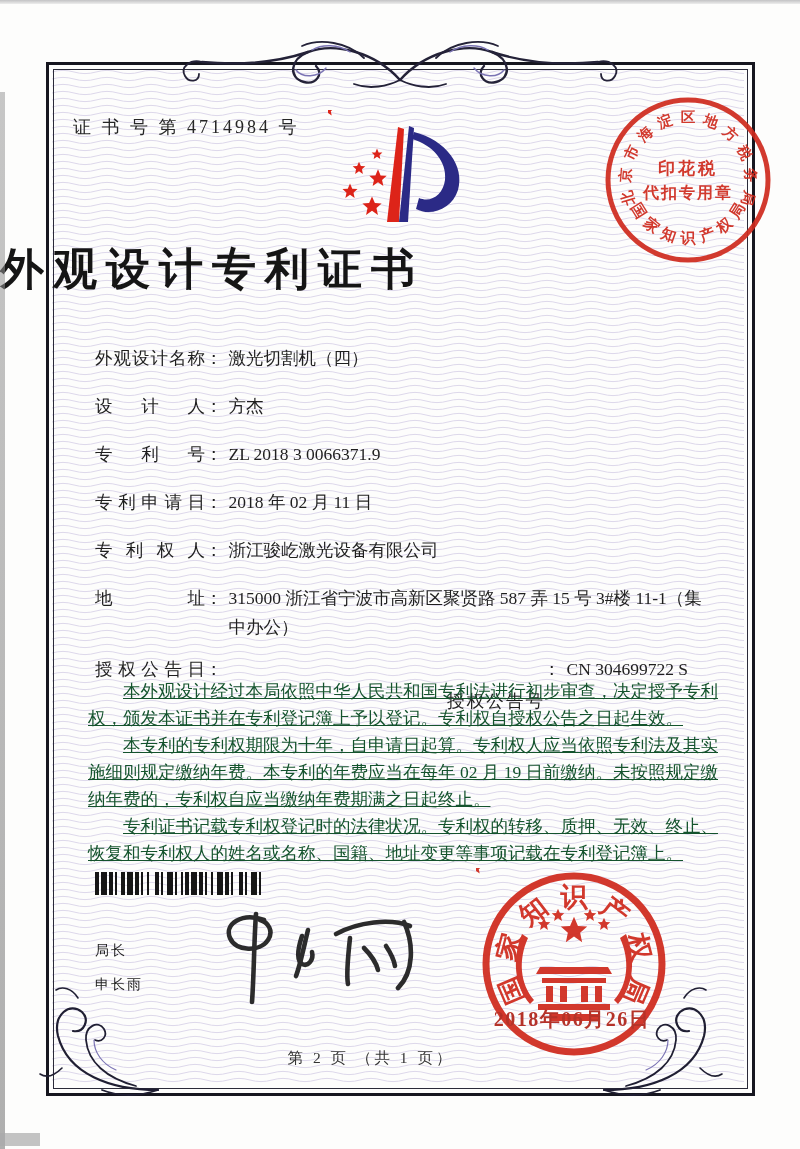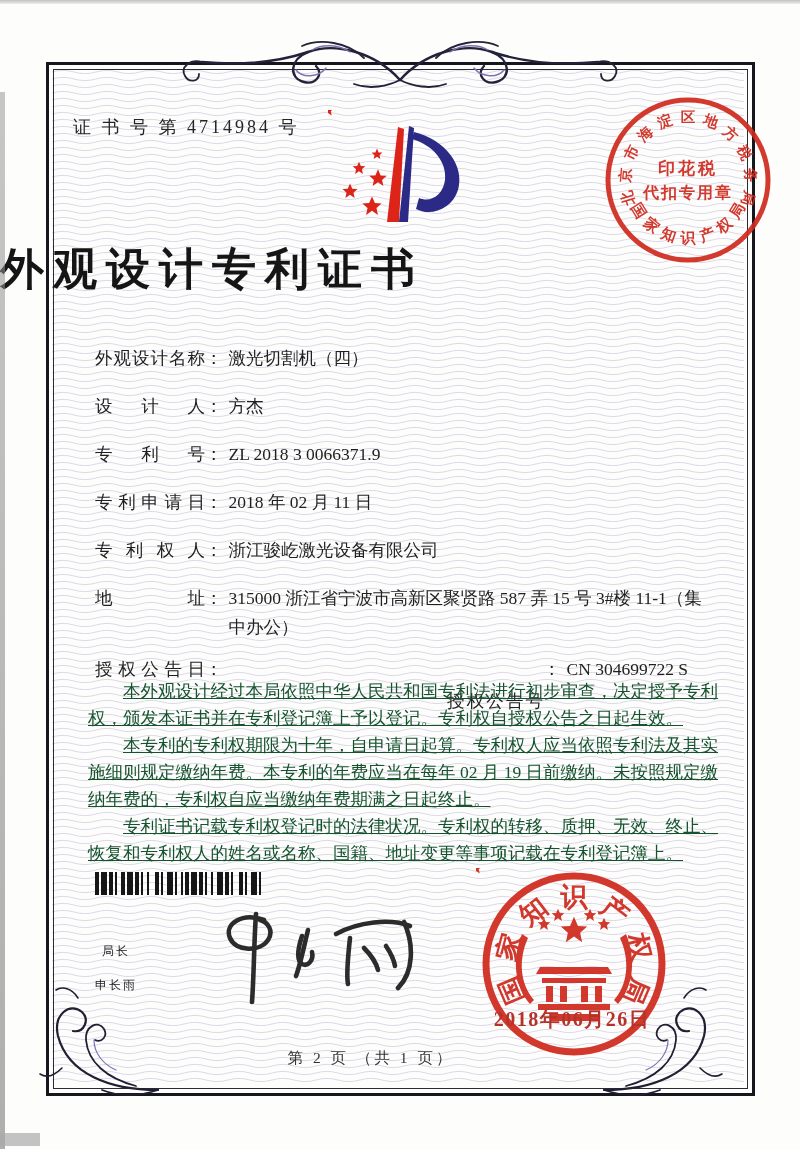--- a/index.html
+++ b/index.html
@@ -27,21 +27,21 @@
   .fvalue{flex:1;margin-left:6px;}
   .frow.addr{margin-bottom:13px;}
   .frow.addr .fvalue{line-height:29px;}
   .grant-left{display:flex;width:352px;flex:none;}
   .grant-right{display:flex;flex:1;}
   .grant-right .flabel{width:96px;margin-top:32px;}
   .body-text{position:absolute;left:88px;top:678px;width:630px;font-size:17.5px;line-height:27px;text-align:justify;color:#14532d;text-decoration:underline;}
   .body-text p{margin:0;text-indent:2em;}
   .barcode{position:absolute;left:95px;top:872px;width:214px;height:23px;display:flex;align-items:stretch;}
   .barcode i{display:block;height:100%;}
-  .official{position:absolute;left:95px;top:934px;font-size:12px;letter-spacing:2px;line-height:34px;color:#222;text-align:center;}
+  .official{position:absolute;left:95px;top:934px;font-size:14px;letter-spacing:2px;line-height:34px;color:#222;}
   .footer{position:absolute;left:0;top:1048px;width:742px;text-align:center;font-size:15.5px;letter-spacing:3px;color:#333;}
   .seal-tax{left:600px;top:92px;}
   .seal-cnipa{left:476px;top:868px;}
   .logo{left:328px;top:110px;}
   .signature{left:198px;top:900px;}
   .orn-top{left:150px;top:22px;}
   .orn-bl{left:32px;top:978px;}
   .orn-br{left:600px;top:978px;}
 </style>
 </head>

